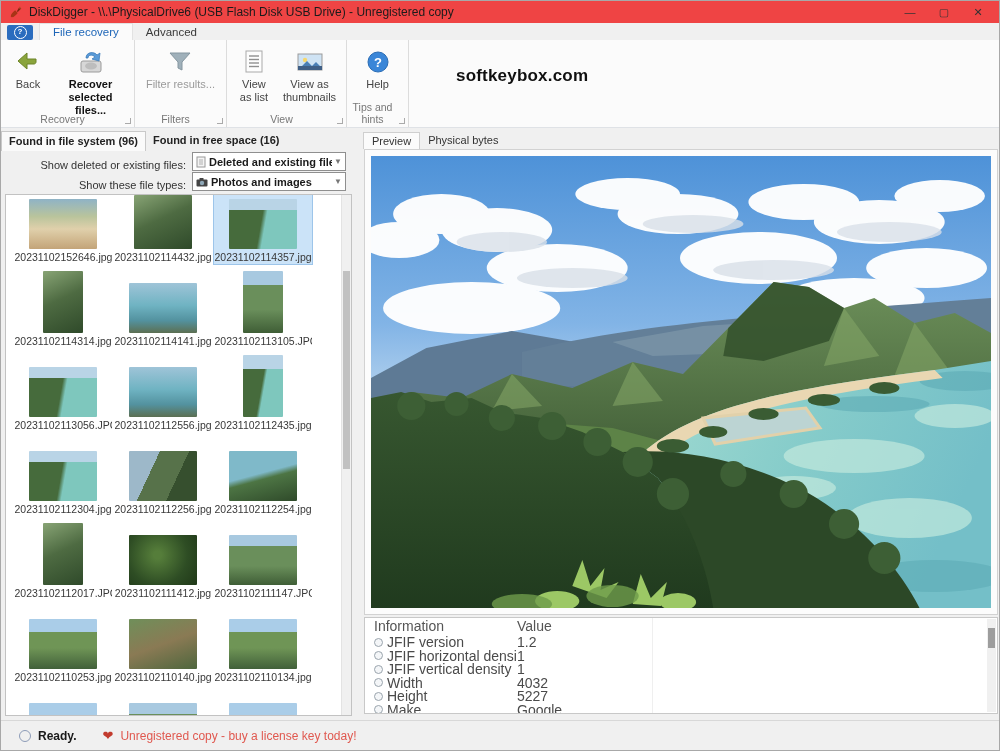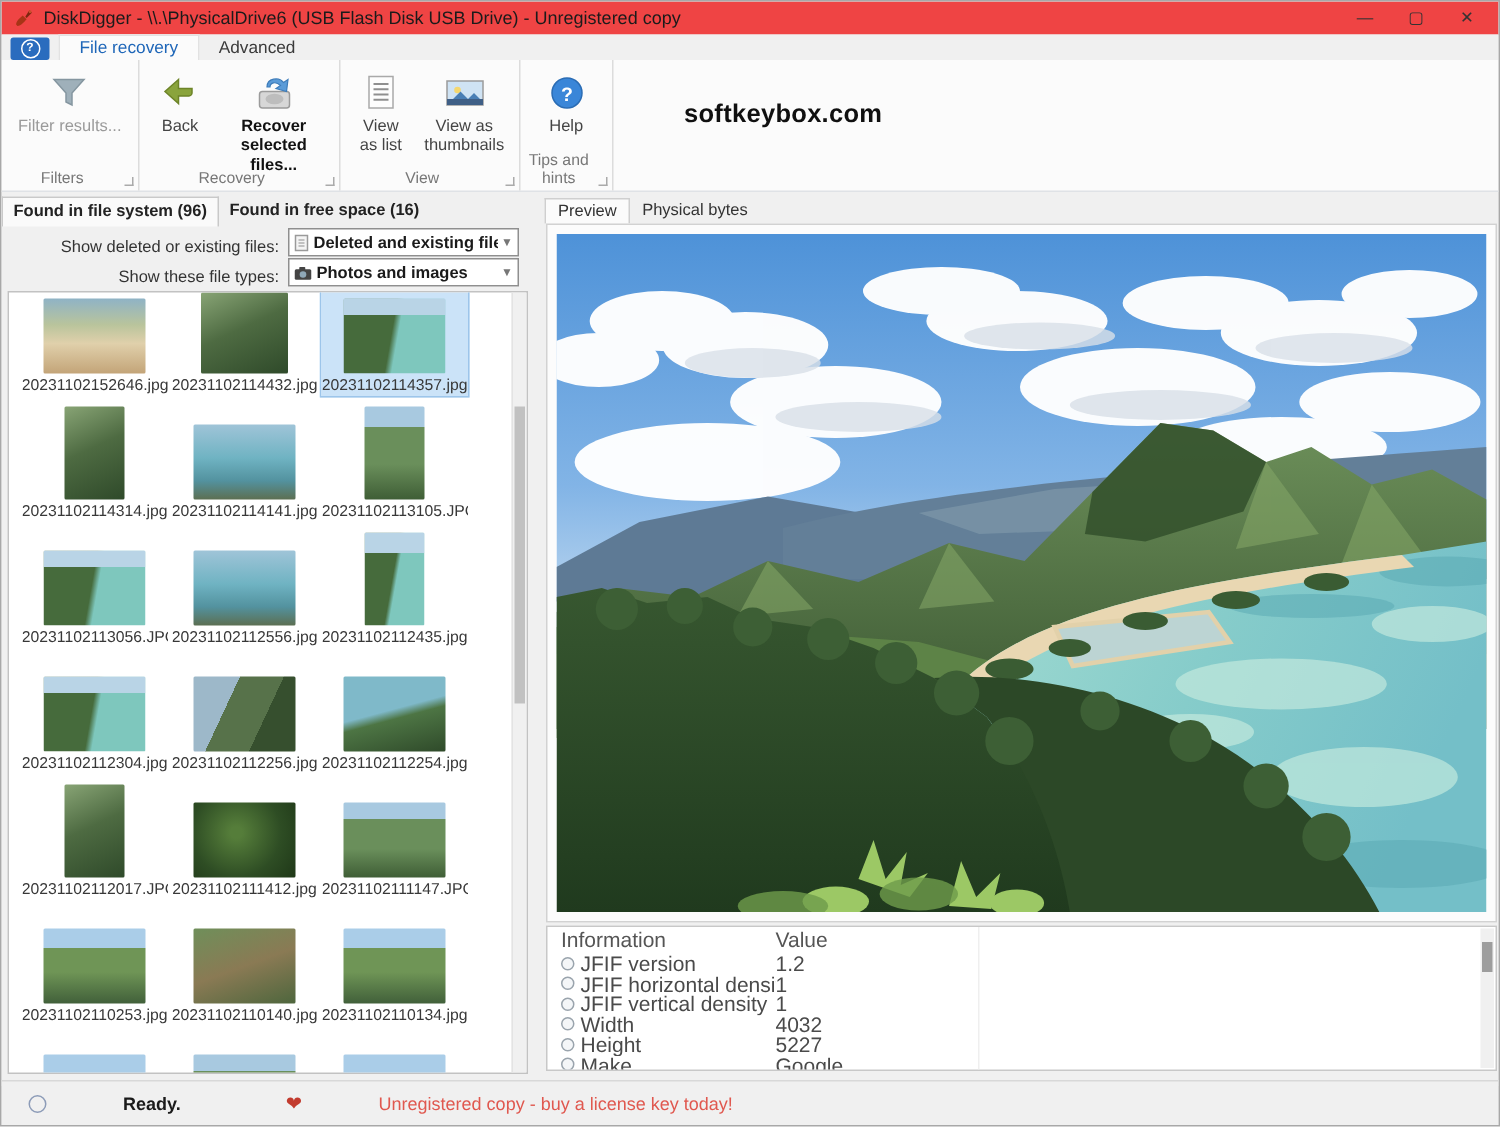--- a/index.html
+++ b/index.html
@@ -85,21 +85,21 @@
        white-space:nowrap;overflow:hidden;}
   .ic2{width:130px;white-space:nowrap;}
   .ring{display:inline-block;width:7px;height:7px;border:1px solid #9aa4ad;border-radius:50%;
         margin-right:4px;flex:0 0 auto;background:#f4f6f8;}
   .iscroll{position:absolute;top:1px;bottom:1px;right:1px;width:9px;background:#f0f0f0;}
   .iscroll .ithumb{position:absolute;left:1px;right:1px;top:9px;height:20px;background:#9d9d9d;}
   
   .hgap{position:absolute;left:1px;right:1px;top:586px;height:10px;background:#f0f0f0;}
   
   .statusbar{position:absolute;left:0;right:0;bottom:0;height:29px;background:#f0f0f0;
-             border-top:1px solid #d8d8d8;display:flex;align-items:center;padding-left:18px;gap:44px;}
+             border-top:1px solid #d8d8d8;display:flex;align-items:center;padding-left:18px;}
   .sring{width:10px;height:10px;border:1px solid #8d9cb8;border-radius:50%;margin-right:7px;}
   .sready{font-size:12px;font-weight:bold;color:#1a1a1a;}
   .sheart{color:#c23b2e;font-size:13px;margin:0 7px 0 26px;}
   .slink{font-size:12px;color:#e0584f;cursor:pointer;}
 </style>
 </head>
 <body>
 
 <div class="window">
 
@@ -117,53 +117,53 @@
 
   <div class="tabrow">
     <div class="appbtn">
       <span class="q">?</span>
     </div>
     <div class="rtab active">File recovery</div>
     <div class="rtab">Advanced</div>
   </div>
 
   <div class="ribbon">
-    <div class="rgroup" style="width:92px">
-      <div class="rbtn disabled">
-        <span class="ricon">
-          <svg width="26" height="26" viewBox="0 0 26 26">
-              <path d="M3 4 L23 4 L15 13 L15 21 L11 19 L11 13 Z" fill="#9fb0ba" stroke="#8596a0"></path>
-            </svg>
-        </span>
-        <span>Filter results...</span>
-      </div>
-      <span class="glabel">Filters</span>
-      <span class="dlg"></span>
-    </div>
-
     <div class="rgroup" style="width:134px">
       <div class="rbtn">
         <span class="ricon">
           <svg width="26" height="24" viewBox="0 0 26 24">
               <path d="M12 3 L3 11 L12 19 L12 14 L19 14 C20 14 21 13 21 12 L21 9 L12 9 Z" fill="#8aa43c" stroke="#6d8428" stroke-width="1"></path>
             </svg>
         </span>
         <span>Back</span>
       </div>
       <div class="rbtn bold" style="width:92px">
         <span class="ricon">
           <svg width="30" height="28" viewBox="0 0 30 28">
             <rect x="5" y="13" width="20" height="11" rx="2" fill="#d7d7d7" stroke="#9b9b9b"></rect>
             <ellipse cx="15" cy="18" rx="6" ry="3.5" fill="#bdbdbd"></ellipse>
             <path d="M10 10 C10 4 18 3 21 7 L24 5 L23 13 L16 11 L19 9 C16 6 12 7 12 10 Z" fill="#5a9bd8" stroke="#3d7cba" stroke-width="0.8"></path>
           </svg>
         </span>
         <span>Recover selected files...</span>
       </div>
       <span class="glabel">Recovery</span>
+      <span class="dlg"></span>
+    </div>
+
+    <div class="rgroup" style="width:92px">
+      <div class="rbtn disabled">
+        <span class="ricon">
+          <svg width="26" height="26" viewBox="0 0 26 26">
+              <path d="M3 4 L23 4 L15 13 L15 21 L11 19 L11 13 Z" fill="#9fb0ba" stroke="#8596a0"></path>
+            </svg>
+        </span>
+        <span>Filter results...</span>
+      </div>
+      <span class="glabel">Filters</span>
       <span class="dlg"></span>
     </div>
 
     <div class="rgroup" style="width:120px">
       <div class="rbtn">
         <span class="ricon">
           <svg width="22" height="26" viewBox="0 0 22 26">
             <rect x="3" y="2" width="16" height="21" fill="#fdfdfd" stroke="#a9a9a9"></rect>
             <g stroke="#8f8f8f" stroke-width="1.4">
                 <line x1="6" y1="7" x2="16" y2="7"></line>

